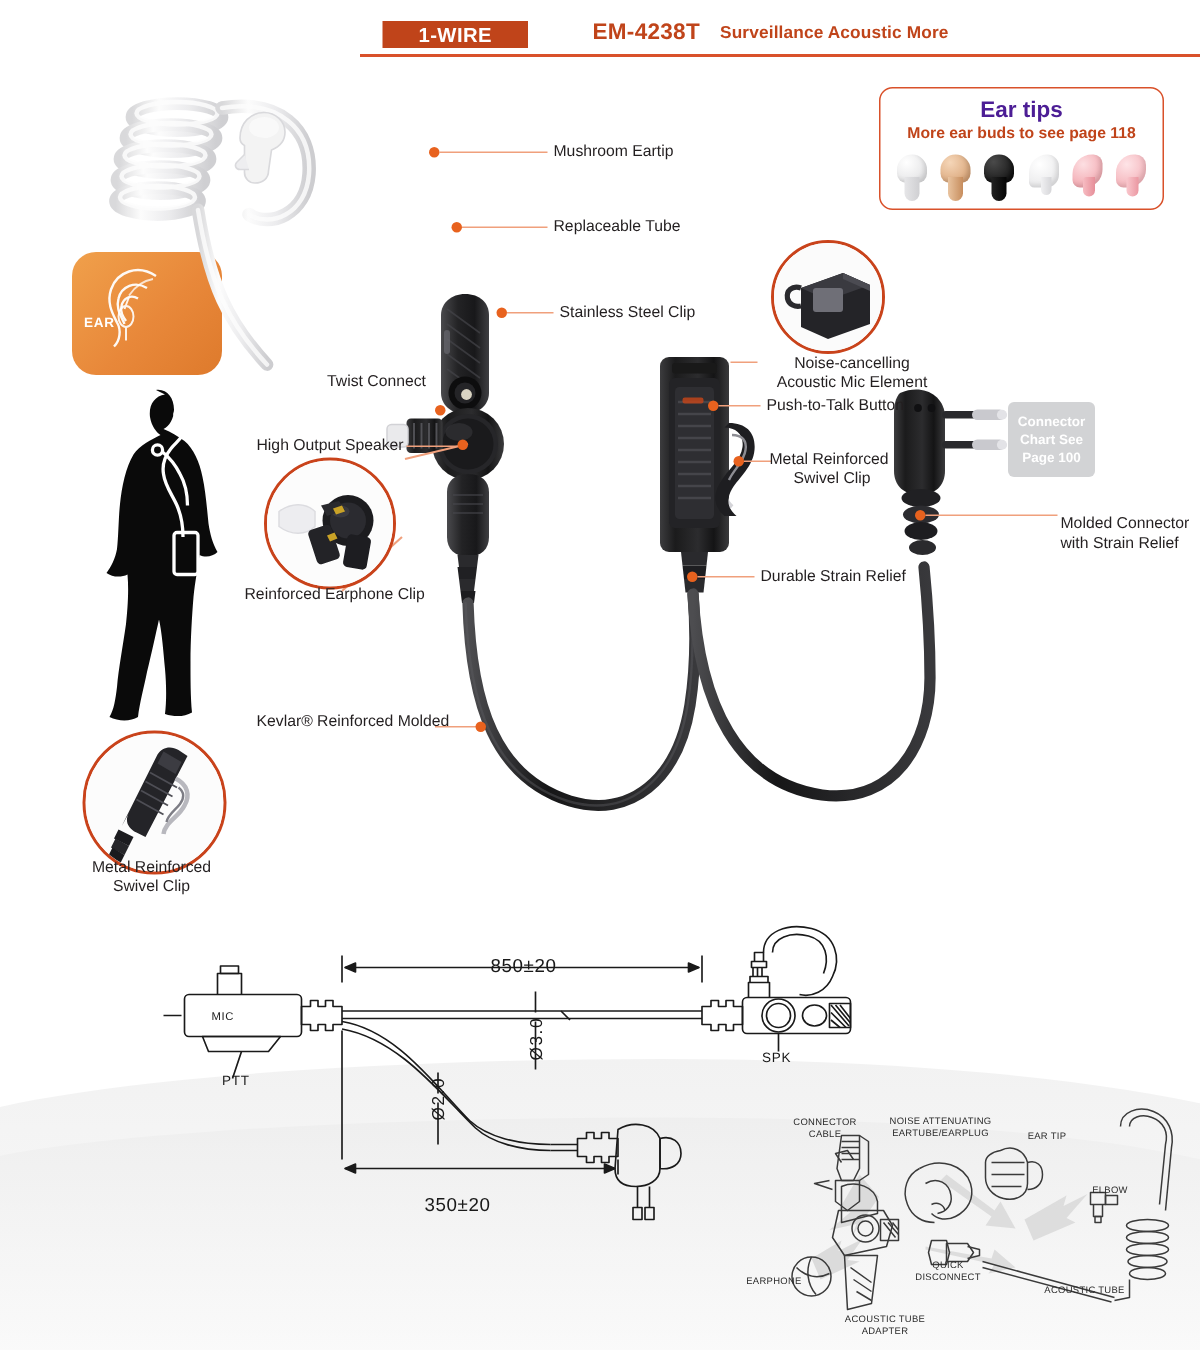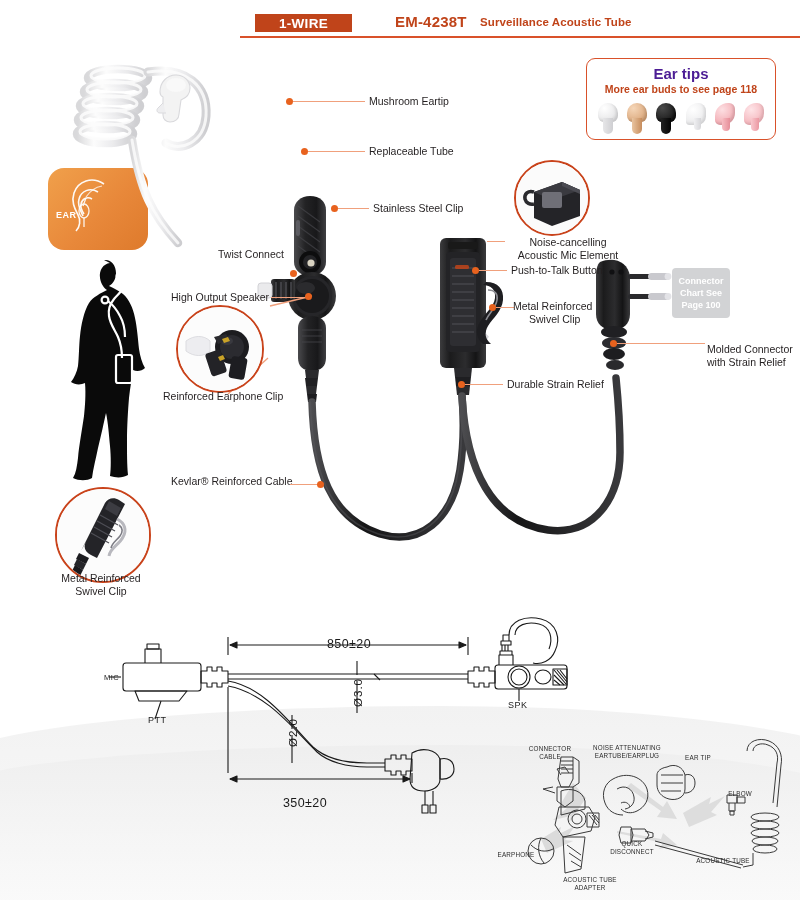--- a/index.html
+++ b/index.html
@@ -61,37 +61,37 @@
 
   
   .ccbox{position:absolute;left:672px;top:268px;width:58px;height:50px;background:#d2d3d5;
          border-radius:4px;color:#fff;font-size:9px;font-weight:bold;line-height:12px;
          display:flex;align-items:center;justify-content:center;text-align:center;}
 
   
   .tk{position:absolute;font-size:10px;color:#1a1a1a;font-family:"Liberation Sans",sans-serif;}
   .tk.dim{font-size:12.5px;letter-spacing:.4px;}
   .tk.vert{writing-mode:vertical-rl;transform:rotate(180deg);font-size:11.5px;letter-spacing:1px;}
-  .tk.tiny{font-size:7.5px;letter-spacing:.4px;}
+  .tk.tiny{font-size:7.5px;letter-spacing:.4px;margin-left:37px;}
 
   
   .ex{position:absolute;font-size:6.3px;color:#2b2b2b;line-height:8px;letter-spacing:.2px;text-align:center;}
 </style>
 </head>
 <body>
 
 <div id="page">
 
   <div class="swoosh"></div>
   <div class="swoosh2"></div>
 
   <div class="header">
     <div class="hdr-badge">1-WIRE</div>
     <div class="hdr-model">EM-4238T</div>
-    <div class="hdr-desc">Surveillance Acoustic Tube</div>
+    <div class="hdr-desc">Surveillance Acoustic More</div>
     <div class="hdr-rule"></div>
   </div>
 
   <div class="eartips">
     <div class="eartips-title">Ear tips</div>
     <div class="eartips-sub">More ear buds to see page 118</div>
     <div class="tips-row">
       <div class="tip">
         <div class="dome" style="background:radial-gradient(circle at 32% 28%,#fff,#dcdcde);box-shadow:inset -2px -2px 3px rgba(0,0,0,.12)"></div>
         <div class="stem" style="background:linear-gradient(90deg,#e6e6e8,#cfcfd2)"></div>
@@ -400,21 +400,21 @@
   <div class="leader" style="left:617px;top:343px;width:88px;"></div>
   <div class="cl" style="left:707px;top:343px;">
     <span>Molded Connector</span><br>
     <span>with Strain Relief</span>
   </div>
 
   <div class="dot" style="left:458px;top:381px;"></div>
   <div class="leader" style="left:465px;top:384px;width:38px;"></div>
   <div class="cl" style="left:507px;top:378px;">Durable Strain Relief</div>
 
-  <div class="cl" style="left:171px;top:475px;">Kevlar® Reinforced Cable</div>
+  <div class="cl" style="left:171px;top:475px;">Kevlar® Reinforced Molded</div>
   <div class="leader" style="left:290px;top:484px;width:29px;"></div>
   <div class="dot" style="left:317px;top:481px;"></div>
 
   <div class="cl c" style="left:51px;top:572px;width:100px;">
     <span>Metal  Reinforced</span><br>
     <span>Swivel Clip</span>
   </div>
 
   <div class="ccbox">
     <div>

